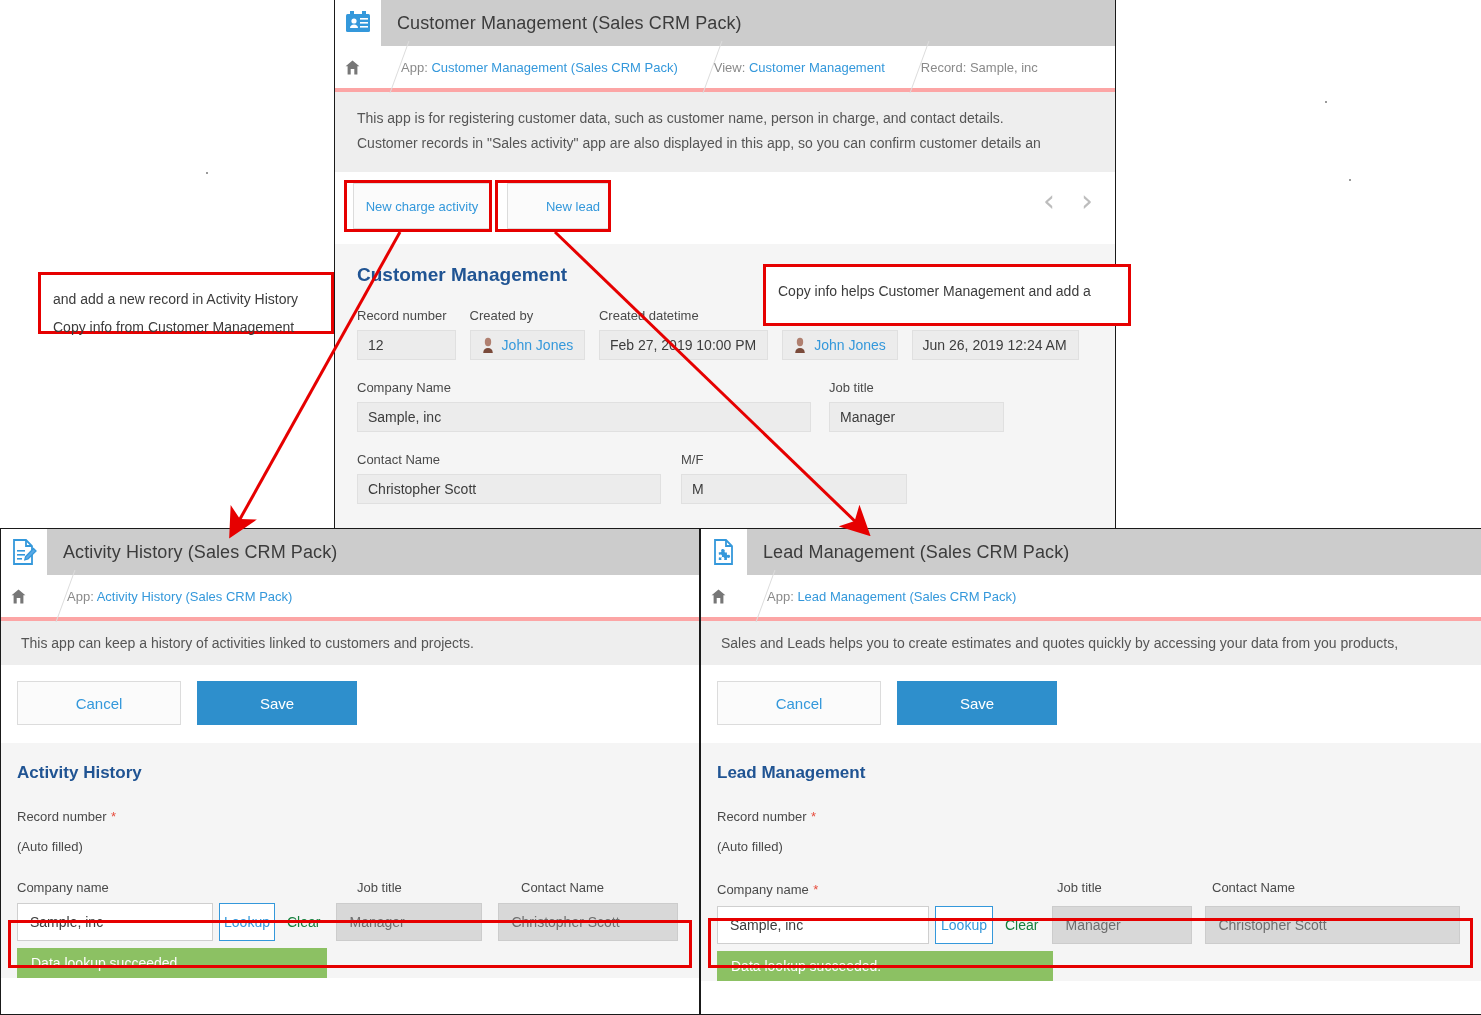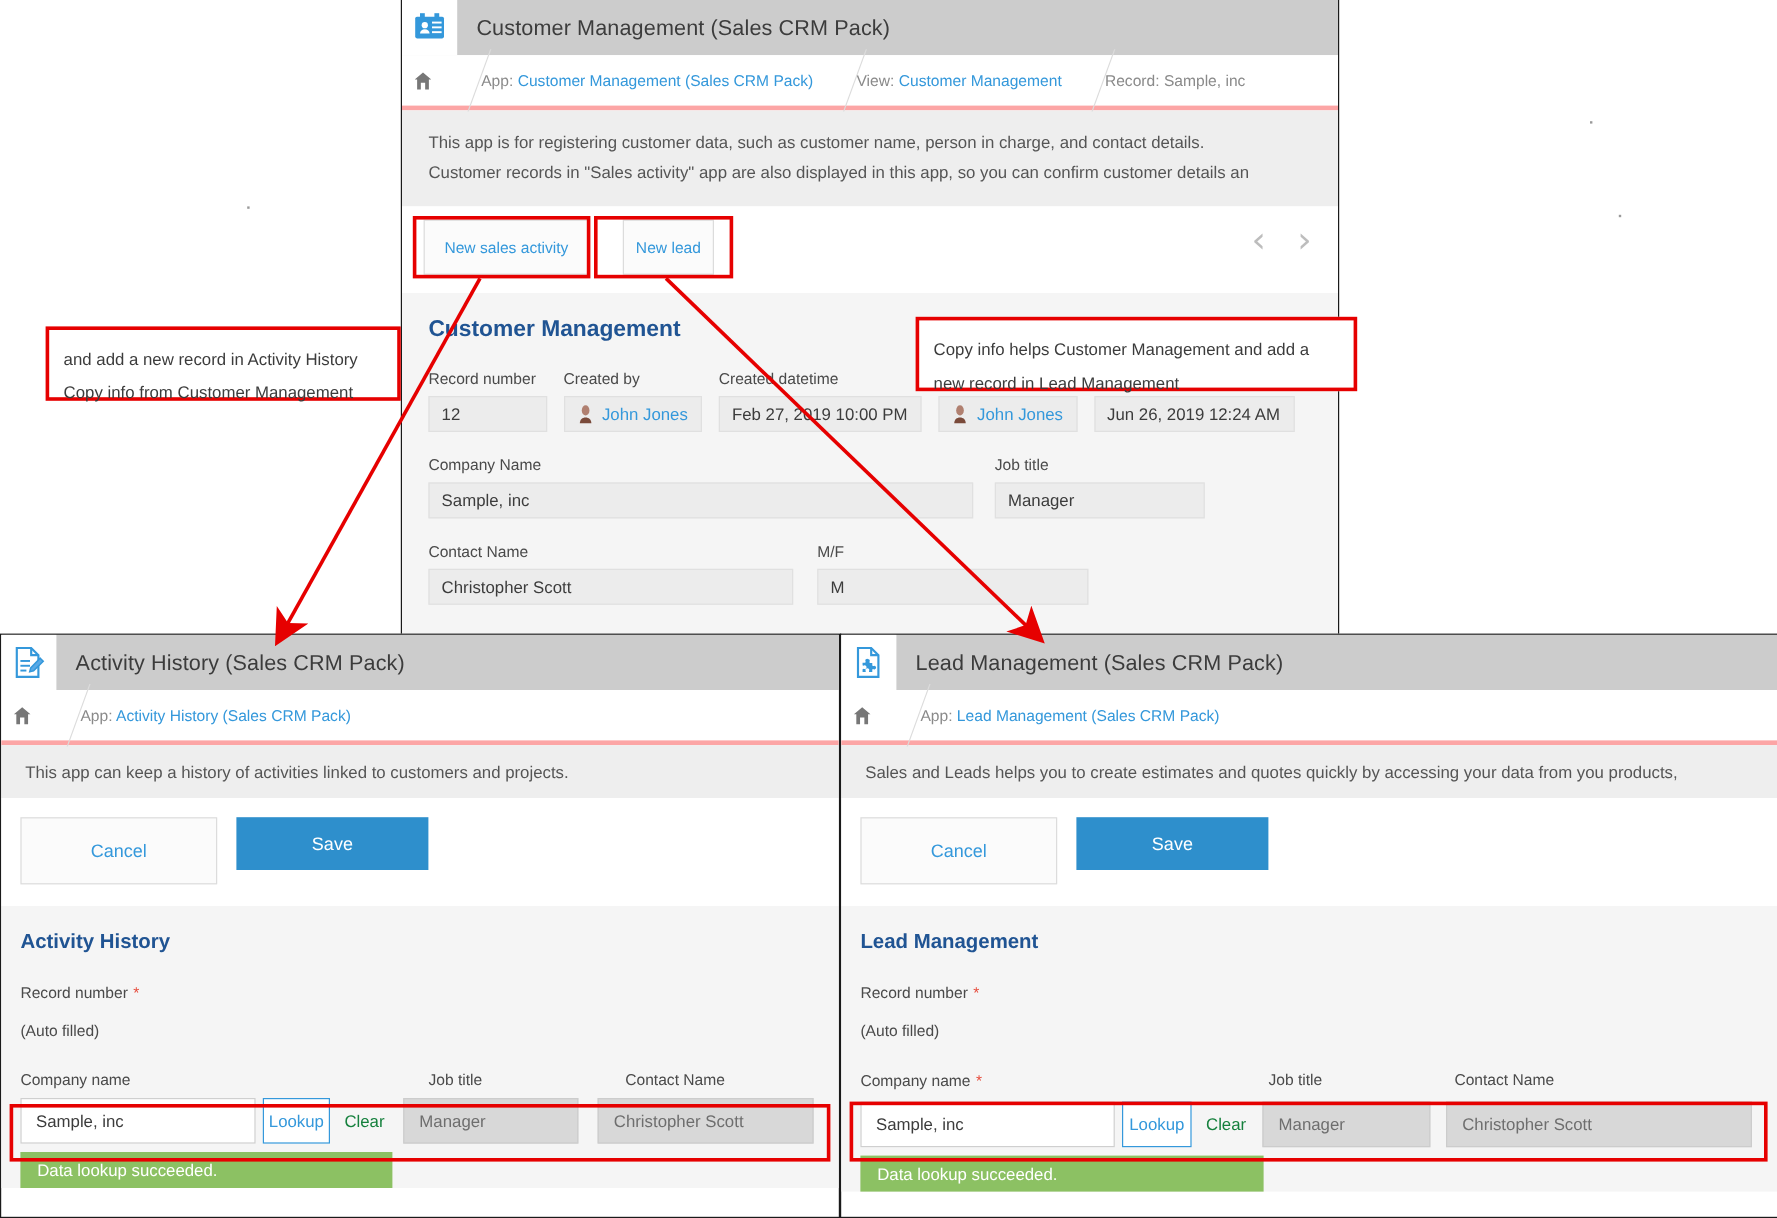--- a/index.html
+++ b/index.html
@@ -44,21 +44,21 @@
   .fld{margin-right:14px;margin-bottom:20px;}
   .flabel{font-size:13px;color:#4a4a4a;margin-bottom:7px;}
   .fbox{background:#ececec;border:1px solid #e0e0e0;height:30px;display:flex;align-items:center;padding:0 10px;font-size:14px;color:#3c3c3c;box-sizing:border-box;}
   .user-chip{display:flex;align-items:center;gap:7px;color:#3498db;}
   .avatar{width:14px;height:16px;flex:none;}
 
   
   .subtitlebar{display:flex;align-items:center;background:#cccccc;height:46px;}
   .sub-desc{background:#eeeeee;padding:14px 20px;font-size:14px;color:#555555;white-space:nowrap;overflow:hidden;}
   .btnrow{background:#ffffff;padding:16px 16px 18px 16px;display:flex;gap:16px;}
-  .btn-cancel{width:164px;height:56px;background:#fbfbfb;border:1px solid #dcdcdc;color:#3498db;font-size:15px;display:flex;align-items:center;justify-content:center;box-sizing:border-box;}
+  .btn-cancel{width:164px;height:44px;background:#fbfbfb;border:1px solid #dcdcdc;color:#3498db;font-size:15px;display:flex;align-items:center;justify-content:center;box-sizing:border-box;}
   .btn-save{width:160px;height:44px;background:#2e8fcc;color:#ffffff;font-size:15px;display:flex;align-items:center;justify-content:center;box-sizing:border-box;}
   .sub-form{background:#f5f5f5;padding:16px 16px 0 16px;}
   .sub-form-title{color:#205493;font-size:17px;font-weight:bold;margin:4px 0 24px 0;}
   .req{color:#e74c3c;font-size:13px;}
   .sub-lbl{font-size:13px;color:#4a4a4a;}
   .autofill{font-size:13px;color:#4a4a4a;margin-top:14px;}
   .lk-row{display:flex;align-items:stretch;position:relative;}
   .lk-input{background:#ffffff;border:1px solid #cfcfcf;height:38px;display:flex;align-items:center;padding:0 12px;font-size:14px;color:#3c3c3c;box-sizing:border-box;}
   .lk-btn{border:1px solid #3498db;background:#ffffff;color:#3498db;font-size:14px;height:38px;display:flex;align-items:center;justify-content:center;box-sizing:border-box;}
   .lk-clear{color:#15803d;font-size:14px;height:38px;display:flex;align-items:center;padding:0 12px;}
@@ -118,22 +118,22 @@
       <span class="lbl">Sample, inc</span>
     </div>
   </div>
 
   <div class="desc">
     <div>This app is for registering customer data, such as customer name, person in charge, and contact details.</div>
     <div>Customer records in "Sales activity" app are also displayed in this app, so you can confirm customer details an</div>
   </div>
 
   <div class="cm-actions">
-    <div class="ghost-btn" style="left:18px;top:11px;width:136px;height:44px;">New sales activity</div>
-    <div class="ghost-btn" style="left:184px;top:11px;width:74px;height:44px;">New lead</div>
+    <div class="ghost-btn" style="left:18px;top:11px;width:136px;height:44px;">New charge activity</div>
+    <div class="ghost-btn" style="left:172px;top:11px;width:74px;height:44px;padding-left:28px;">New lead</div>
     <div class="navarrows">
       <span>‹</span>
       <span>›</span>
     </div>
   </div>
 
   <div class="formarea">
     <div class="form-title">Customer Management</div>
 
     <div class="frow">
@@ -328,21 +328,20 @@
 <div class="hl" style="left:8px;top:920px;width:684px;height:48px;"></div>
 <div class="hl" style="left:708px;top:918px;width:765px;height:50px;"></div>
 
 <div class="callout" style="left:38px;top:272px;width:296px;height:62px;">
   <div>and add a new record in Activity History</div>
   <div>Copy info from Customer Management</div>
 </div>
 
 <div class="callout" style="left:763px;top:264px;width:368px;height:62px;">
   <div>Copy info helps Customer Management and add a</div>
-  <div>new record in Lead Management</div>
 </div>
 
 <svg class="arrows" viewBox="0 0 1481 1015">
   <defs>
     <marker id="ah" markerWidth="10" markerHeight="10" refX="6" refY="5" orient="auto">
       <path d="M0,0 L10,5 L0,10 L2.6,5 z" fill="#e60000"></path>
     </marker>
   </defs>
   <path d="M400,232 L235,528" stroke="#e60000" stroke-width="3" fill="none" marker-end="url(#ah)"></path>
   <path d="M555,232 L862,528" stroke="#e60000" stroke-width="3" fill="none" marker-end="url(#ah)"></path>

